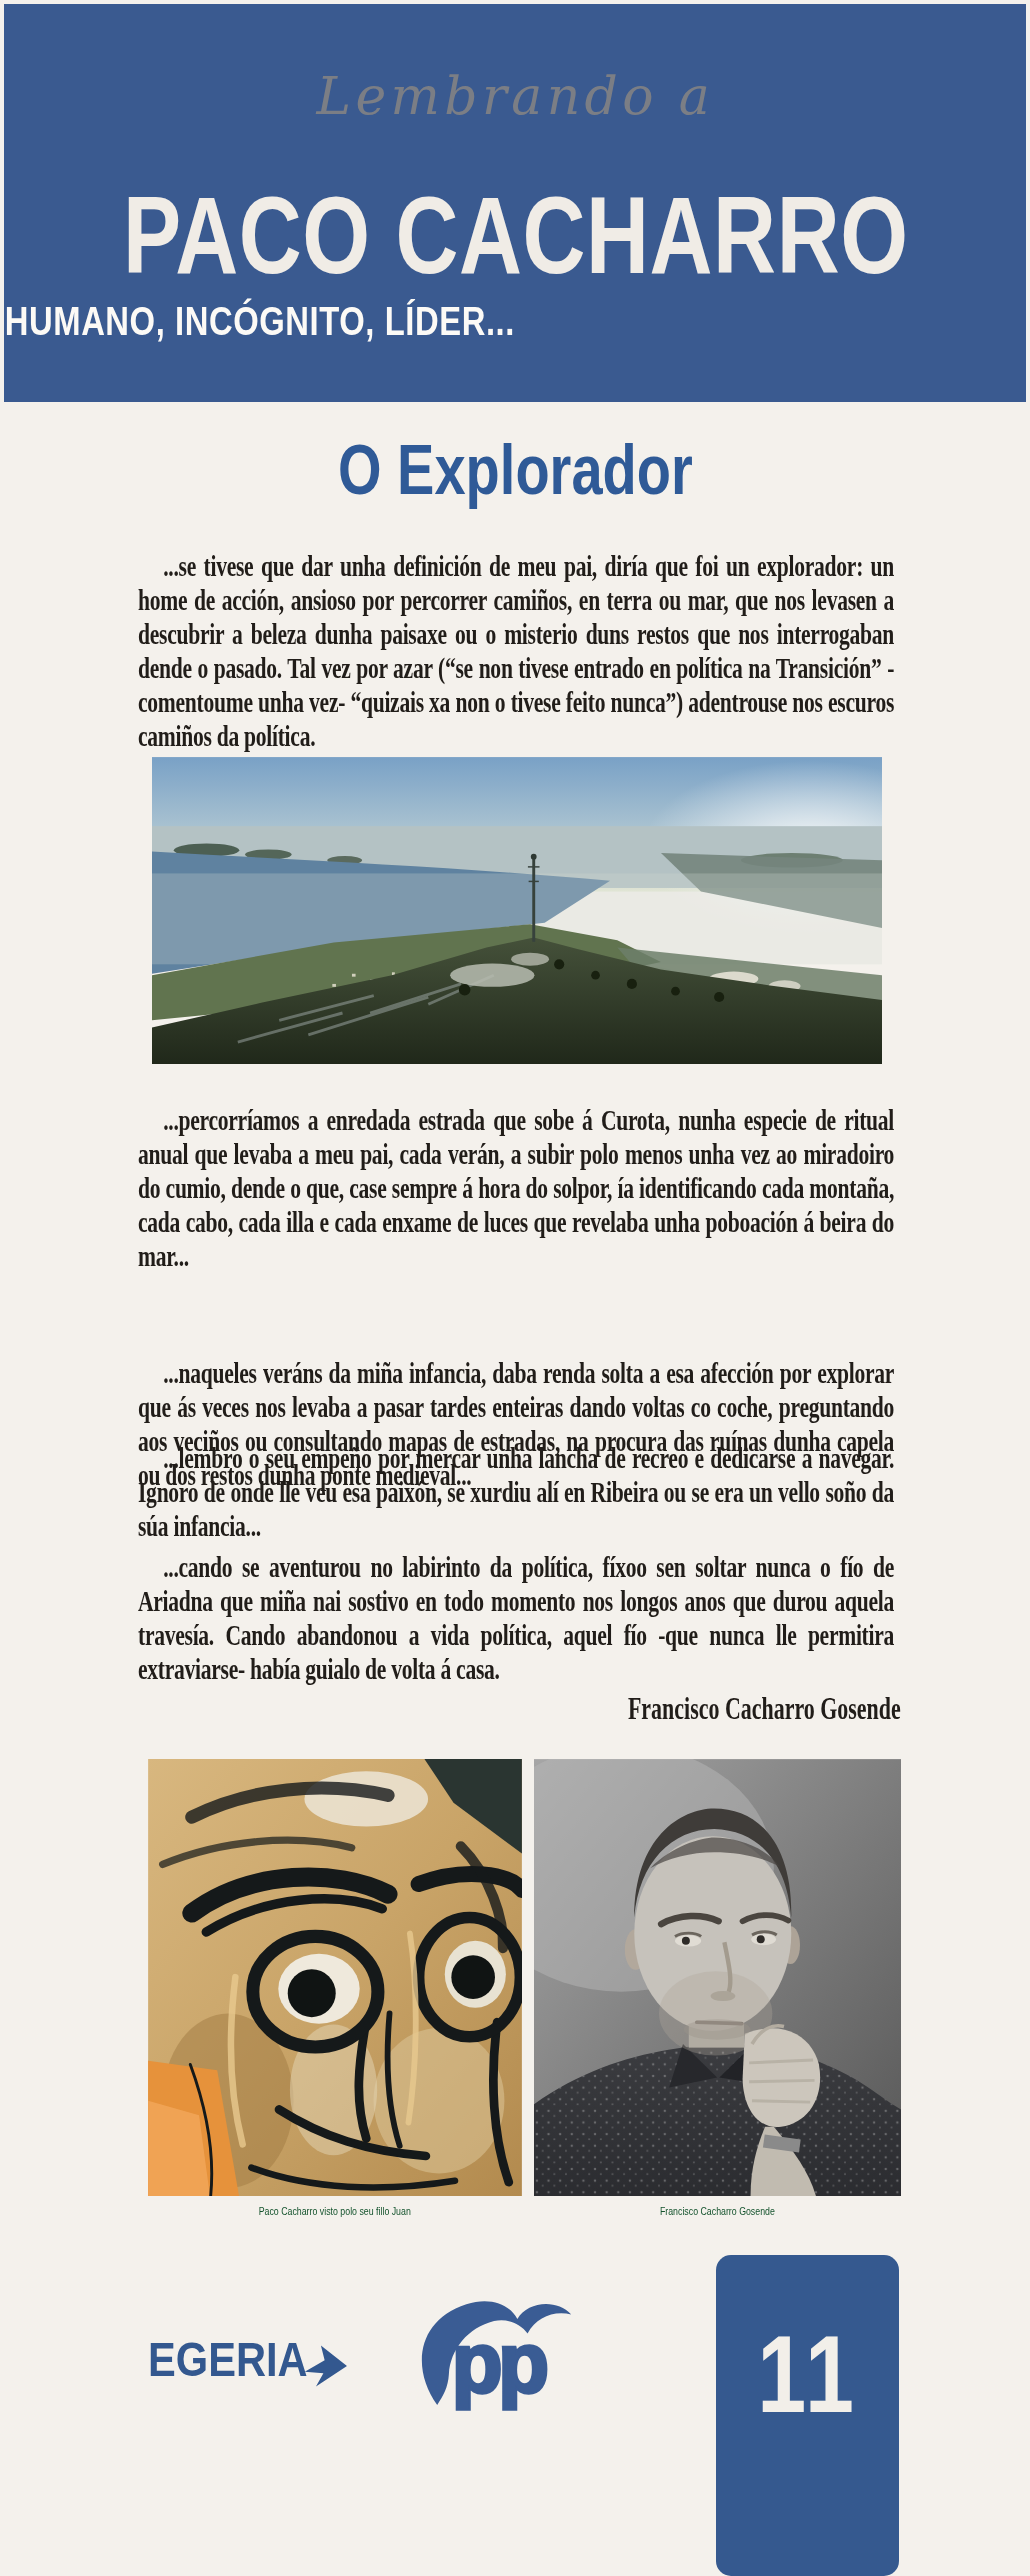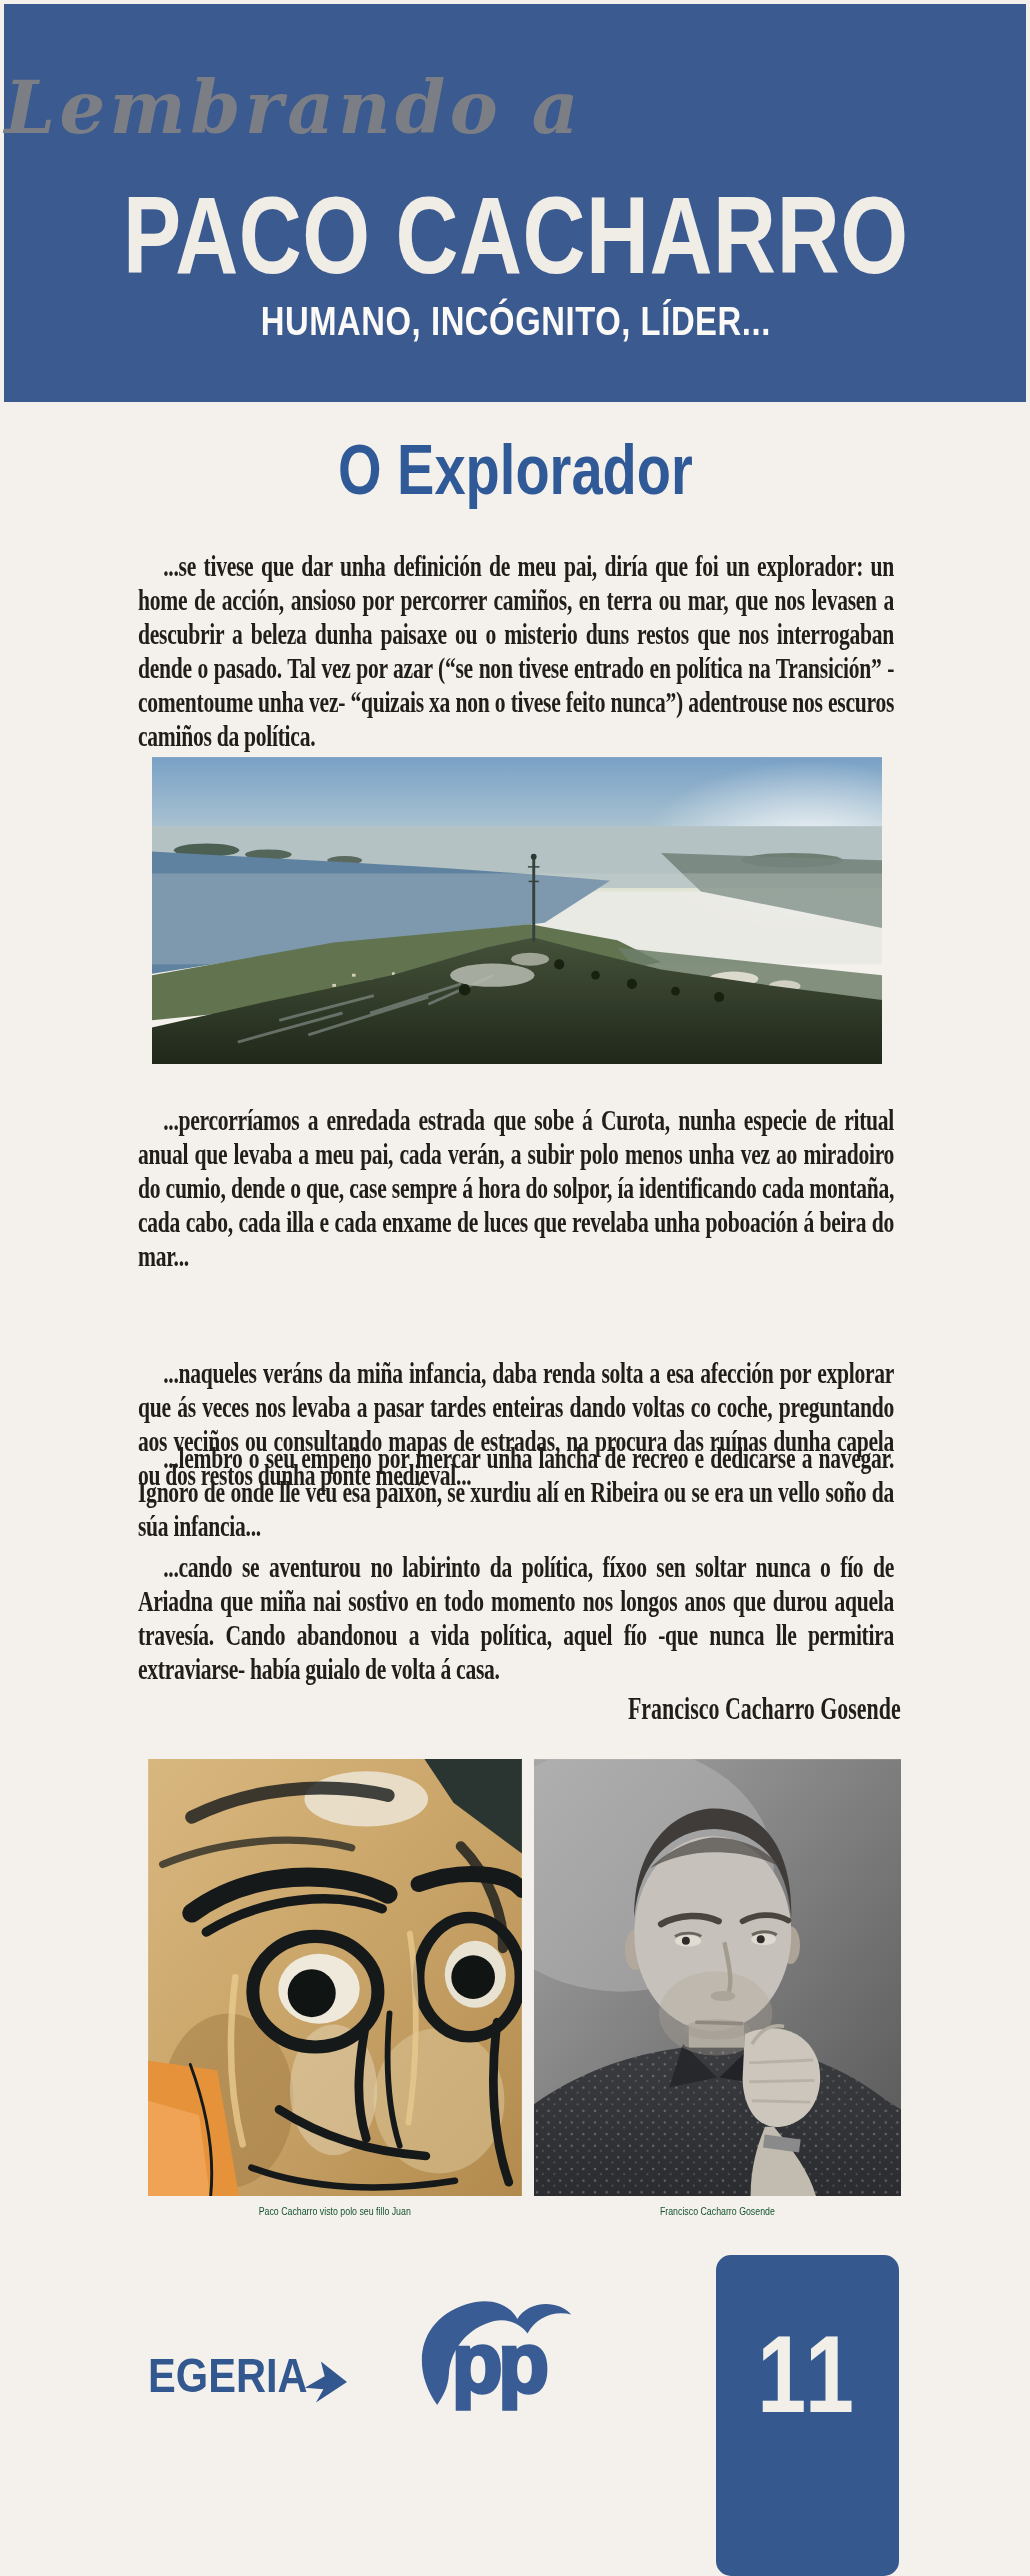--- a/index.html
+++ b/index.html
@@ -13,30 +13,30 @@
   
   .cond{display:block;transform:scaleX(.72);}
   .cond.left  {width:138.9%;transform-origin:left top;}
   .cond.right {width:138.9%;margin-left:-38.9%;transform-origin:right top;}
   .cond80{display:block;transform:scaleX(.8);}
   .cond80.center{width:125%;margin-left:-12.5%;transform-origin:center top;}
 
   
   .header{left:4.4px;top:3.6px;width:1022px;height:398px;background:#3a5a90;}
   .kicker{
-    left:0;top:64px;width:100%;text-align:left;
+    left:0;top:64px;width:100%;text-align:center;
     font-family:"DejaVu Serif",serif;font-style:italic;
-    font-size:72px;line-height:1.1;color:#7b7e85;letter-spacing:4.4px;font-weight:bold;
+    font-size:52px;line-height:1.1;color:#7b7e85;letter-spacing:4.4px;
   }
   .main-title{
     left:0;top:177px;width:100%;text-align:center;
     font-weight:bold;font-size:109px;line-height:1;color:#f0ece6;letter-spacing:0.7px;
   }
   .subtitle{
-    left:0;top:297px;width:100%;text-align:center;
+    left:0;top:297px;width:100%;text-align:left;
     font-weight:bold;font-size:41px;line-height:1;color:#fcfaf6;letter-spacing:0.7px;
   }
 
   
   .article-title{
     left:0;top:435px;width:100%;text-align:center;
     font-family:Liberation Sans, sans-serif;font-weight:bold;
     font-size:70px;line-height:1;color:#2f5a97;
   }
   .para{
@@ -64,21 +64,21 @@
   .fig-right{left:534px;top:1759px;width:367px;height:437px;}
   .caption{
     top:2202px;font-weight:normal;font-size:11px;line-height:19px;
     color:#14532d;
   }
   .caption .cond80{text-align:center;}
   .cap-left{left:148px;width:374px;}
   .cap-right{left:534px;width:367px;}
 
   
-  .egeria{left:148px;top:2332px;width:262px;height:58px;margin-top:16px;}
+  .egeria{left:148px;top:2332px;width:262px;height:58px;}
   .egeria-inner{display:flex;align-items:center;transform:scaleX(.85);transform-origin:left top;width:118%;}
   .egeria-text{font-weight:bold;font-size:49px;line-height:47px;color:#33588f;letter-spacing:0px;}
   .egeria-arrow{margin-left:-4.4px;margin-top:11.6px;}
   .pp-logo{left:411px;top:2297px;width:169px;height:124px;text-align:center;}
   .page-box{left:716px;top:2255px;width:183px;height:321px;background:#35598f;border-radius:15px;}
   .page-num{
     left:0;top:64px;width:100%;text-align:center;
     font-weight:bold;font-size:110px;line-height:1;color:#f2efe9;letter-spacing:4.4px;
   }
   svg{display:block;}

